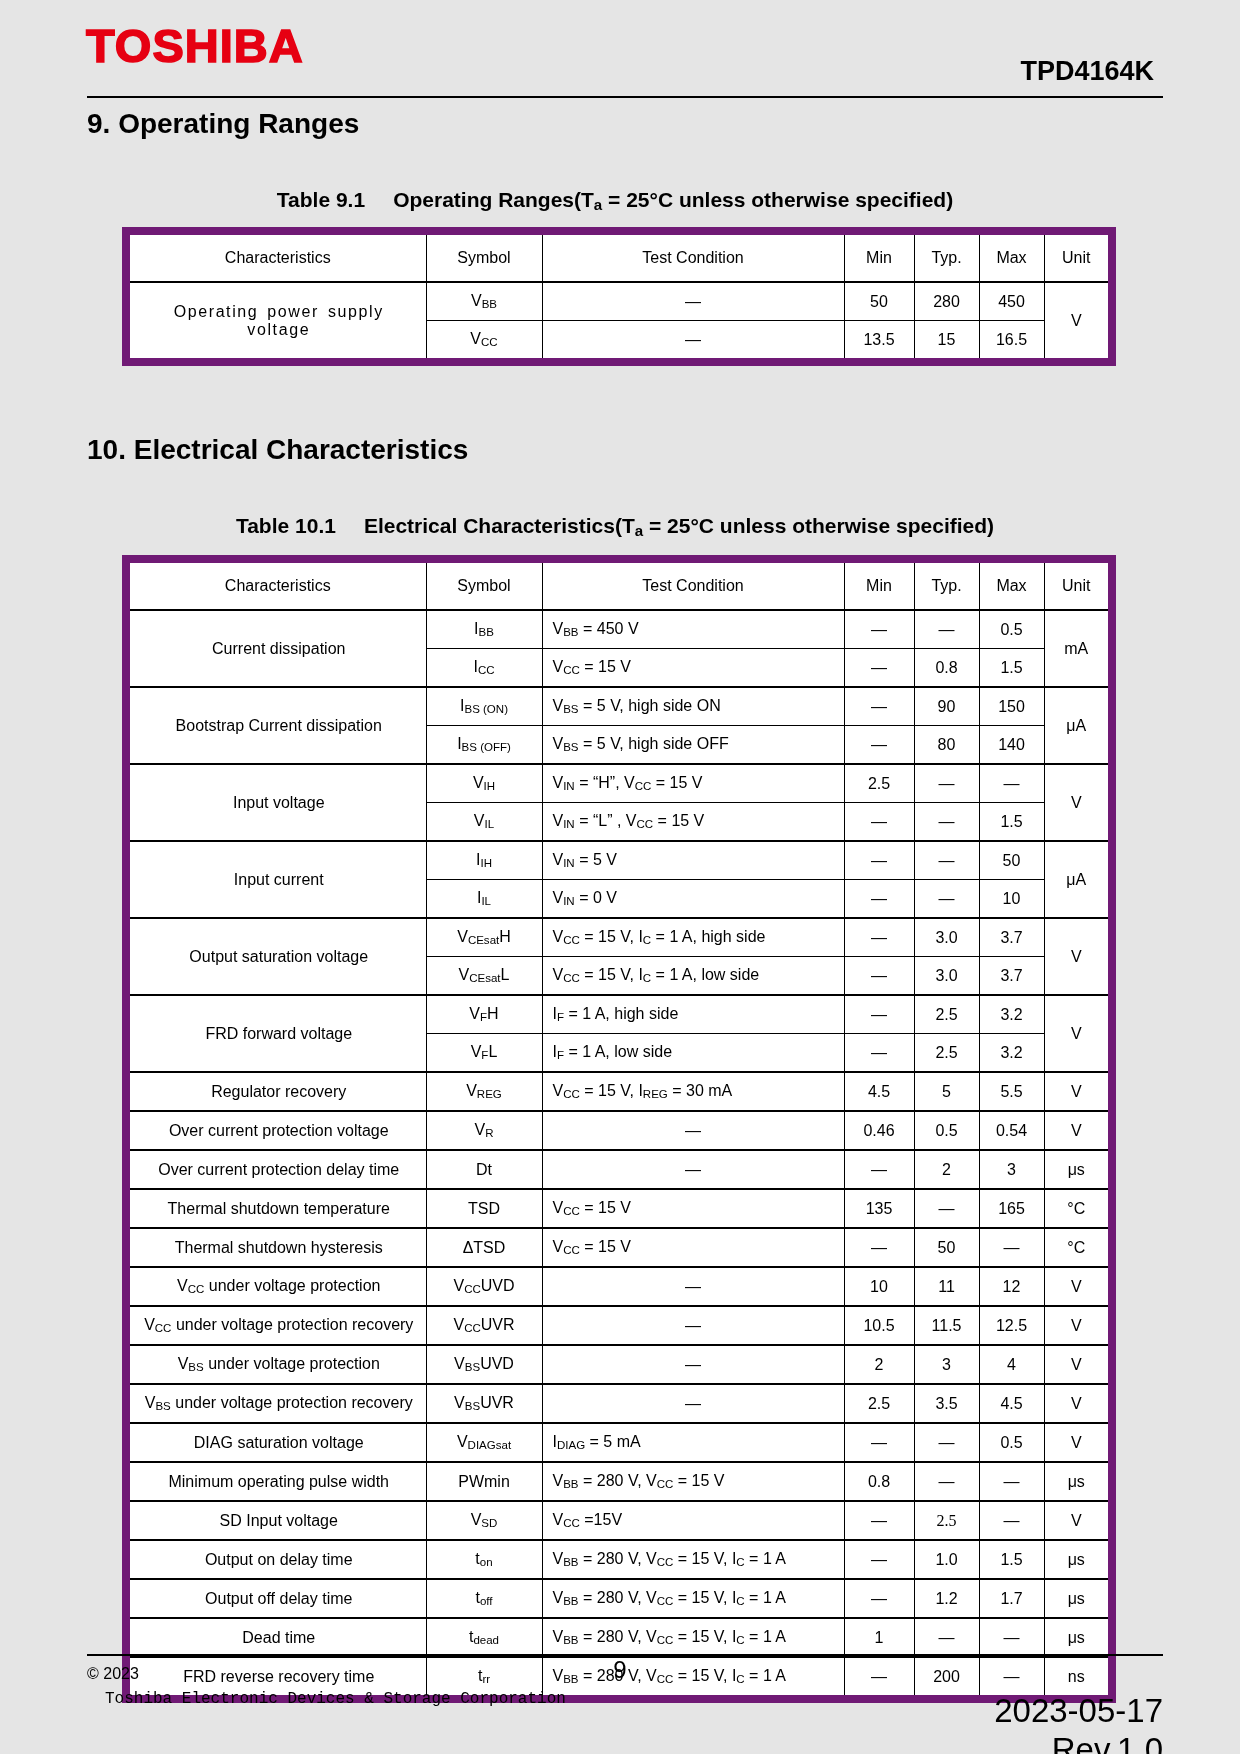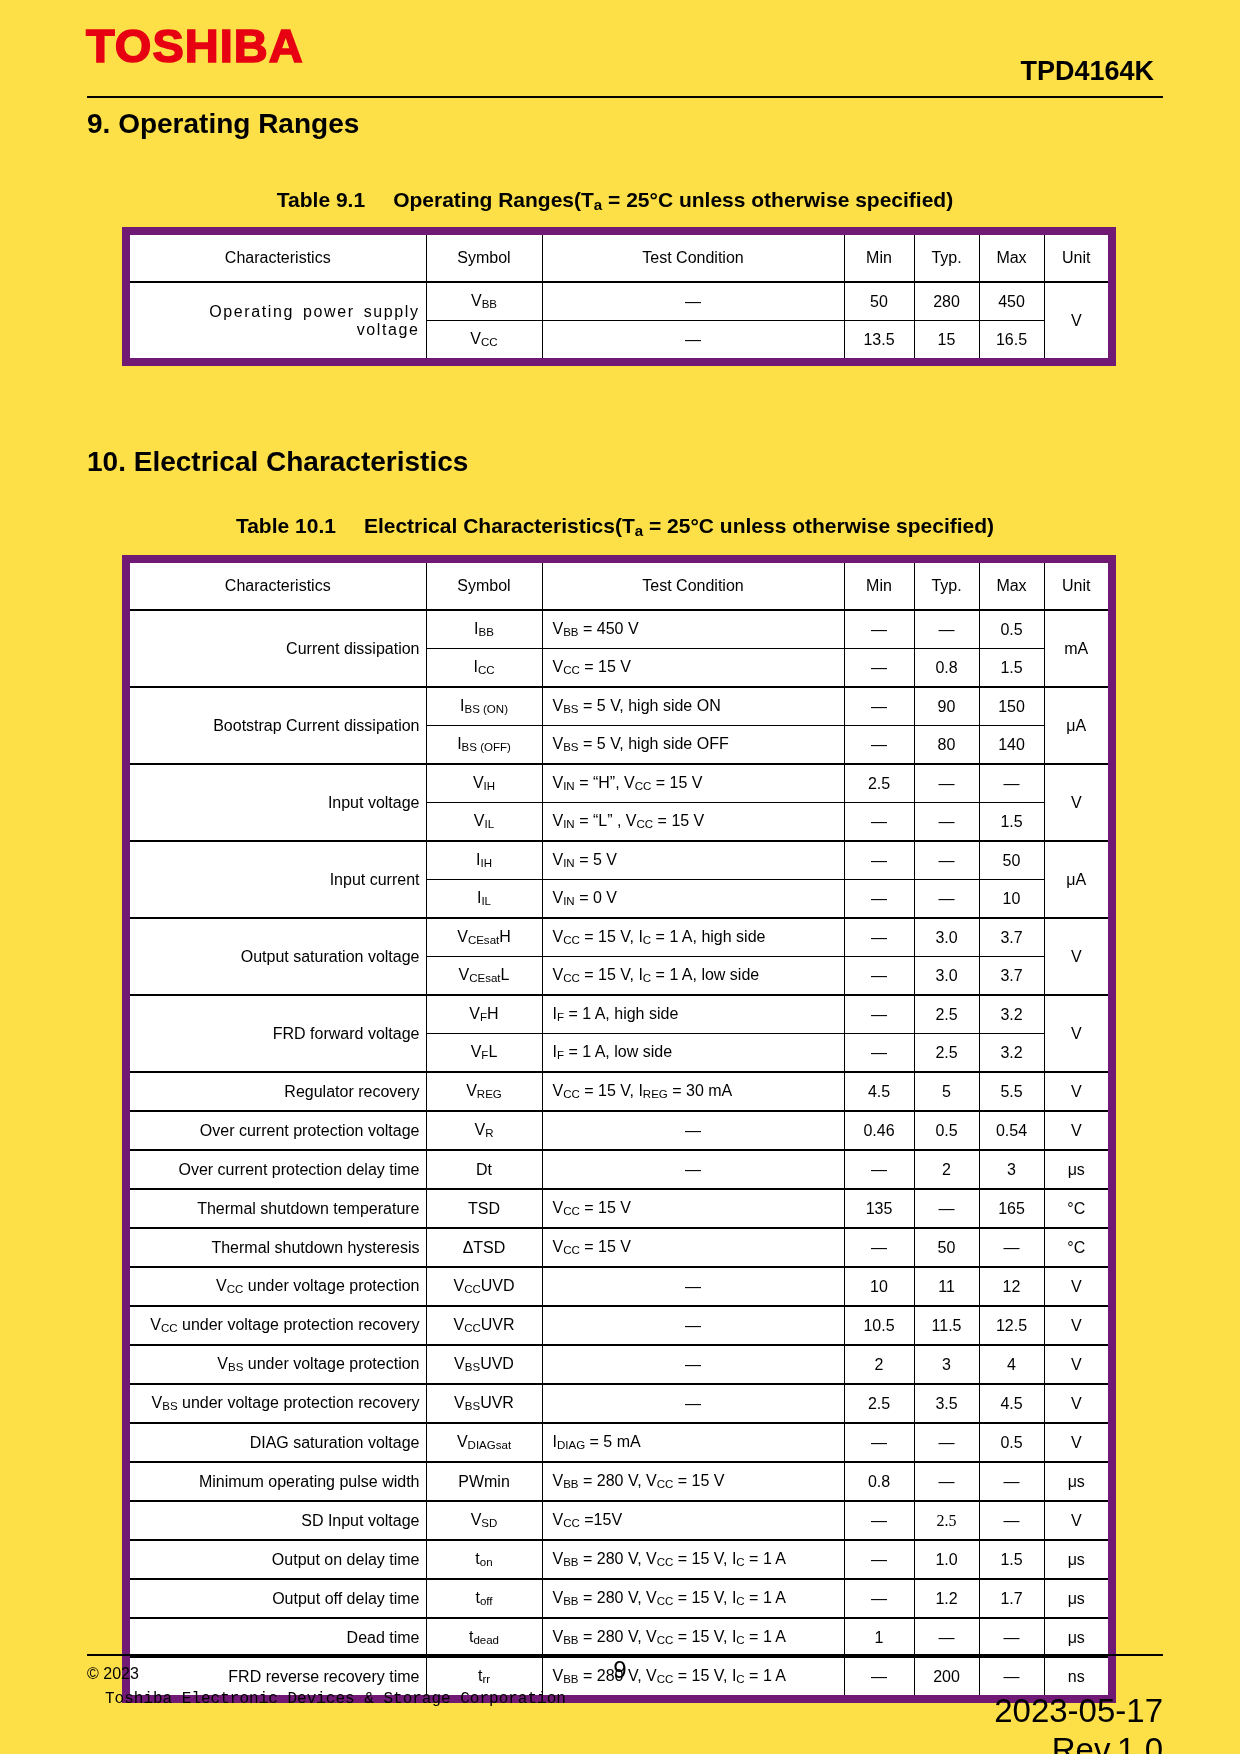--- a/index.html
+++ b/index.html
@@ -1,45 +1,45 @@
 <!DOCTYPE html>
 <html><head>
 <meta charset="utf-8">
 <style>
   html,body { margin:0; padding:0; background:#fff; }
   body { font-family:"Liberation Sans","DejaVu Sans",sans-serif; color:#000; }
-  .page { position:relative; width:1240px; height:1754px; background:#fde047; overflow:hidden; }
+  .page { position:relative; width:1240px; height:1754px; background:#e5e5e5; overflow:hidden; }
 
   
   .logo { position:absolute; left:86px; top:18px; font-size:47px; font-weight:bold;
           letter-spacing:1px; color:#e60012; -webkit-text-stroke:1.6px #e60012; }
   .part-number { position:absolute; top:56px; right:86px; font-size:27px;font-weight:bold; }
   .rule-top { position:absolute; left:87px; right:77px; top:96px; height:2px; background:#000; }
 
   
   .sec-heading { position:absolute; left:87px; font-size:28px; font-weight:bold; }
   .h-op { top:108px; }
-  .h-ec { top:434px;margin-top:12px; }
+  .h-ec { top:434px; }
   .tbl-caption { position:absolute; left:122px; width:986px; text-align:center;
                  font-size:21px; font-weight:bold; }
   .cap-op { top:188px; }
   .cap-ec { top:514px; }
   .tbl-caption .cap-label { margin-right:28px; }
 
   
   .dtable { border-collapse:collapse; table-layout:fixed; width:986px;
             border:8px solid #701a75; background:#fff; }
   .tbl-op-wrap { position:absolute; left:122px; top:227px; }
   .tbl-ec-wrap { position:absolute; left:122px; top:555px; }
   .dtable th { border:1px solid #000; border-bottom:2px solid #000; height:46px;
                font-weight:normal; font-size:16px; padding:0 2px; }
   .dtable td { border:1px solid #000; height:33px; font-size:16px;
                padding:2px 4px; vertical-align:middle; }
   .dtable tr.group-start td { border-top:2px solid #000; }
-  td.c-char { text-align:right; padding-left:8px; padding-right:6px; }
+  td.c-char { text-align:center; padding-left:8px; padding-right:6px; }
   td.c-cond { text-align:left; padding-left:10px; }
   td.c-cond.c-center { text-align:center; padding-left:4px; }
   td.c-sym, td.c-min, td.c-typ, td.c-max, td.c-unit { text-align:center; }
   #table-operating td.c-char { letter-spacing:1.6px; word-spacing:3px; }
   #table-electrical tbody tr:nth-child(24) td.c-typ { font-family:"Liberation Serif",serif; }
   .sub { font-size:0.72em; vertical-align:-0.18em; letter-spacing:0; }
 
   
   .rule-bottom { position:absolute; left:87px; right:77px; top:1654px; height:2px; background:#000; }
   .f-left { position:absolute; left:87px; top:1662px; font-size:16px; line-height:1.55; }

